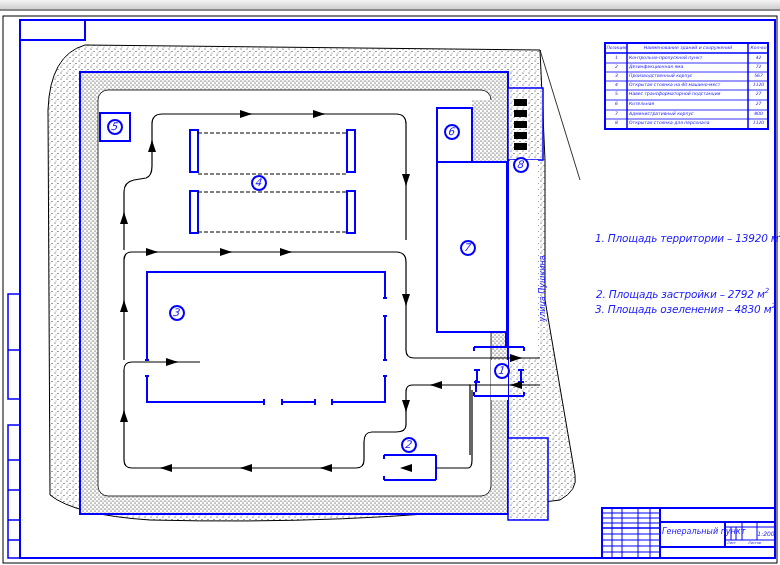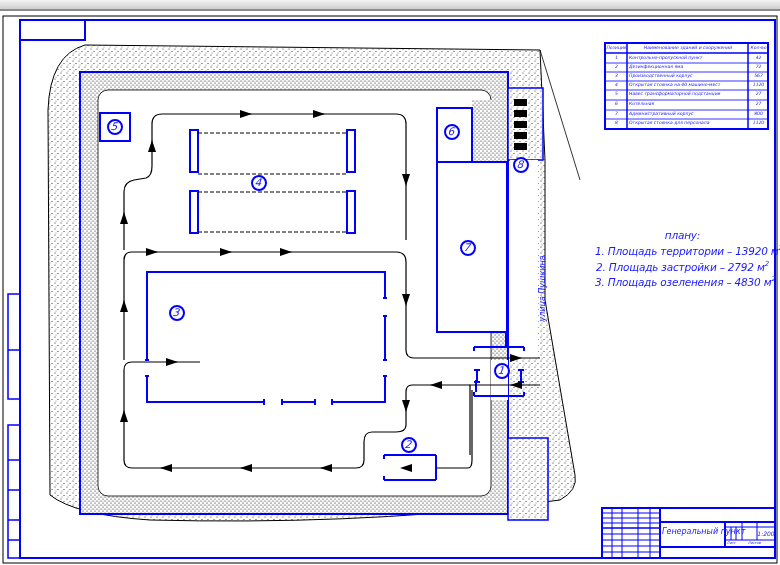--- a/index.html
+++ b/index.html
@@ -261,23 +261,22 @@
       <span style="position:absolute;left:144px;width:19px;text-align:center;">800</span>
     </div>
   <div style="position:absolute;top:77px;left:0;width:163px;height:9px;">
       <span style="position:absolute;left:1px;width:21px;text-align:center;">8</span>
       <span style="position:absolute;left:24px;white-space:nowrap;">Открытая стоянка для персонала</span>
       <span style="position:absolute;left:144px;width:19px;text-align:center;">1120</span>
     </div>
 </div>
 
 <div style="position:absolute;left:595px;top:229px;width:175px;font-style:italic;font-size:10.5px;color:#1a1aff;text-align:center;line-height:13px;letter-spacing:-0.2px;">
-  <div>плану:</div>
   <div style="white-space:nowrap;"><span>1. Площадь территории – 13920 м</span><sup style="font-size:7px;">2</sup></div>
-  <div style="white-space:nowrap;"><span>2. Площадь застройки – 2792 м</span><sup style="font-size:7px;">2</sup></div>
+  <div style="white-space:nowrap;margin-top:40px;"><span>2. Площадь застройки – 2792 м</span><sup style="font-size:7px;">2</sup></div>
   <div style="white-space:nowrap;"><span>3. Площадь озеленения – 4830 м</span><sup style="font-size:7px;">2</sup></div>
 </div>
 
 <div style="position:absolute;left:497px;top:284px;width:90px;transform:rotate(-90deg);transform-origin:center;font-style:italic;font-size:8px;color:#1a1aff;text-align:center;white-space:nowrap;">улица Пушкина</div>
 
 <div style="position:absolute;left:662px;top:527px;width:62px;font-style:italic;font-size:8px;color:#1a1aff;white-space:nowrap;">Генеральный пункт</div>
 <div style="position:absolute;left:757px;top:530px;width:18px;font-style:italic;font-size:6px;color:#1a1aff;text-align:center;">1:200</div>
 <div style="position:absolute;left:727px;top:541px;width:20px;font-style:italic;font-size:3.5px;color:#1a1aff;">Лист</div>
 <div style="position:absolute;left:748px;top:541px;width:24px;font-style:italic;font-size:3.5px;color:#1a1aff;">Листов</div>
 

